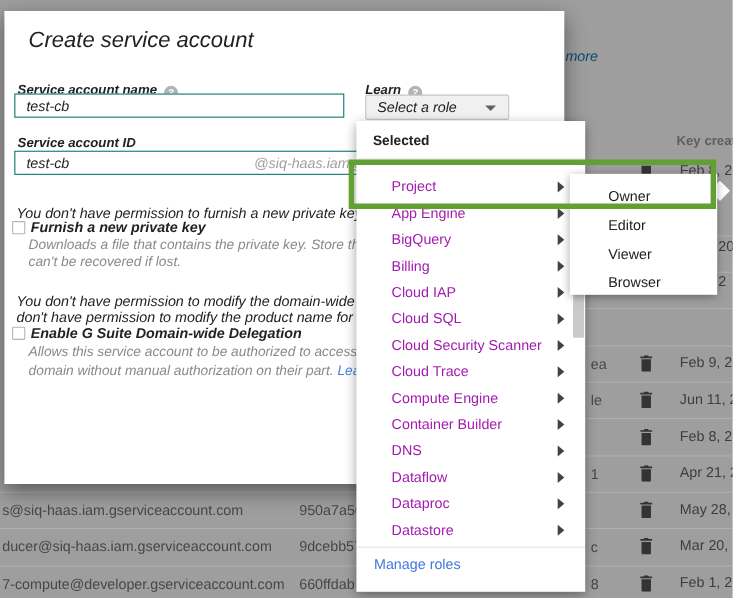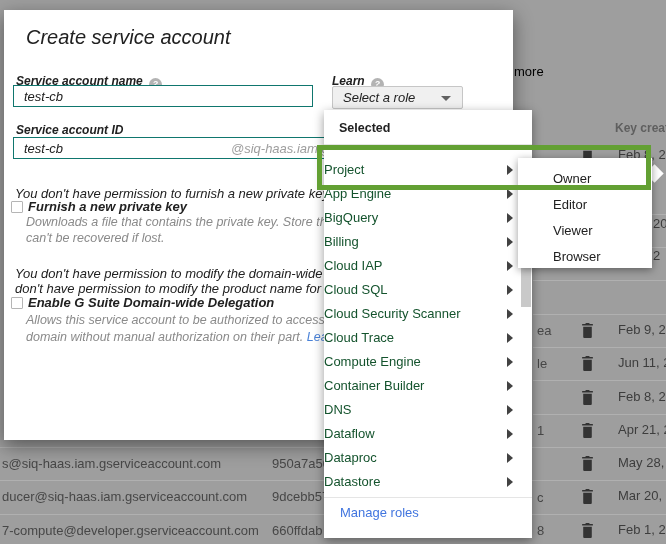--- a/index.html
+++ b/index.html
@@ -1,21 +1,21 @@
 <!DOCTYPE html>
 <html><head>
 <meta charset="utf-8">
 <style>
   * { margin:0; padding:0; box-sizing:border-box; }
   body { font-family:"Liberation Sans", sans-serif; }
   #screen{ position:relative; width:666px; height:544px; background:#9e9e9e; overflow:hidden; }
 
   
   .scrim-sep{ position:absolute; height:1px; background:#b0b0b0; z-index:1; }
-  .more-link{ position:absolute; left:514px; top:64px; color:#000000; font-size:13px; z-index:2; }
+  .more-link{ position:absolute; left:514px; top:43px; color:#0c4a6e; font-size:13px; z-index:2;font-style:italic; }
   .key-header{ position:absolute; left:615px; top:121px; color:#5f5f5f; font-size:12px; font-weight:700; white-space:nowrap; z-index:2; }
 
   .bg-row{ position:absolute; left:533px; width:133px; display:flex; align-items:center; z-index:2; }
   .bg-row .frag{ position:absolute; left:4px; color:#474747; font-size:13px; }
   .bg-row .trash{ position:absolute; left:48px; width:13px; height:15px; }
   .bg-row .date{ position:absolute; left:85px; color:#3d3d3d; font-size:13px; white-space:nowrap; }
 
   #right-rows{ position:absolute; left:533px; top:314px; width:133px; height:230px; z-index:2; }
   #right-rows .bg-row{ position:relative; left:0; height:33.3px; }
   #left-rows{ position:absolute; left:0; top:447px; width:324px; height:97px; z-index:2; overflow:hidden; }
@@ -46,21 +46,21 @@
   .cbx-label{ position:absolute; left:24px; font-size:13px; font-weight:700; color:#212121; white-space:nowrap; }
   .cbx-desc{ position:absolute; left:22px; font-size:12.5px; color:#8a8a8a; white-space:nowrap; }
   .inline-link{ color:#4a82d8; }
 
   
   #role-menu{ position:absolute; left:324px; top:110px; width:208px; height:428px; background:#fff;
               box-shadow:0 3px 10px rgba(0,0,0,.4); z-index:20; padding-top:6px; overflow:hidden; }
   .menu-header{ height:24px; line-height:24px; padding-left:15px; font-size:12.5px; font-weight:700; color:#212121; }
   .menu-divider{ height:1px; background:#e5e5e5; margin-top:4px; }
   #menu-items{ margin-top:13px; }
-  .menu-item{ position:relative; height:24px; line-height:24px; padding-left:0; font-size:13px; color:#14532d; }
+  .menu-item{ position:relative; height:24px; line-height:24px; padding-left:32px; font-size:13px; color:#a21caf; }
   .arrow-right{ position:absolute; right:19px; top:7px; width:0; height:0;
                 border-top:5px solid transparent; border-bottom:5px solid transparent; border-left:6px solid #424242; }
   .menu-divider2{ height:1px; background:#e5e5e5; margin-top:3px; }
   .manage-roles{ padding:7px 0 0 16px; font-size:13px; color:#4175df; }
 
   
   #menu-scrollbar{ position:absolute; left:521px; top:248px; width:10px; height:59px; background:#c9c9c9; z-index:22; }
 
   
   #submenu{ position:absolute; left:518px; top:158px; width:134px; height:110px; background:#fff;

